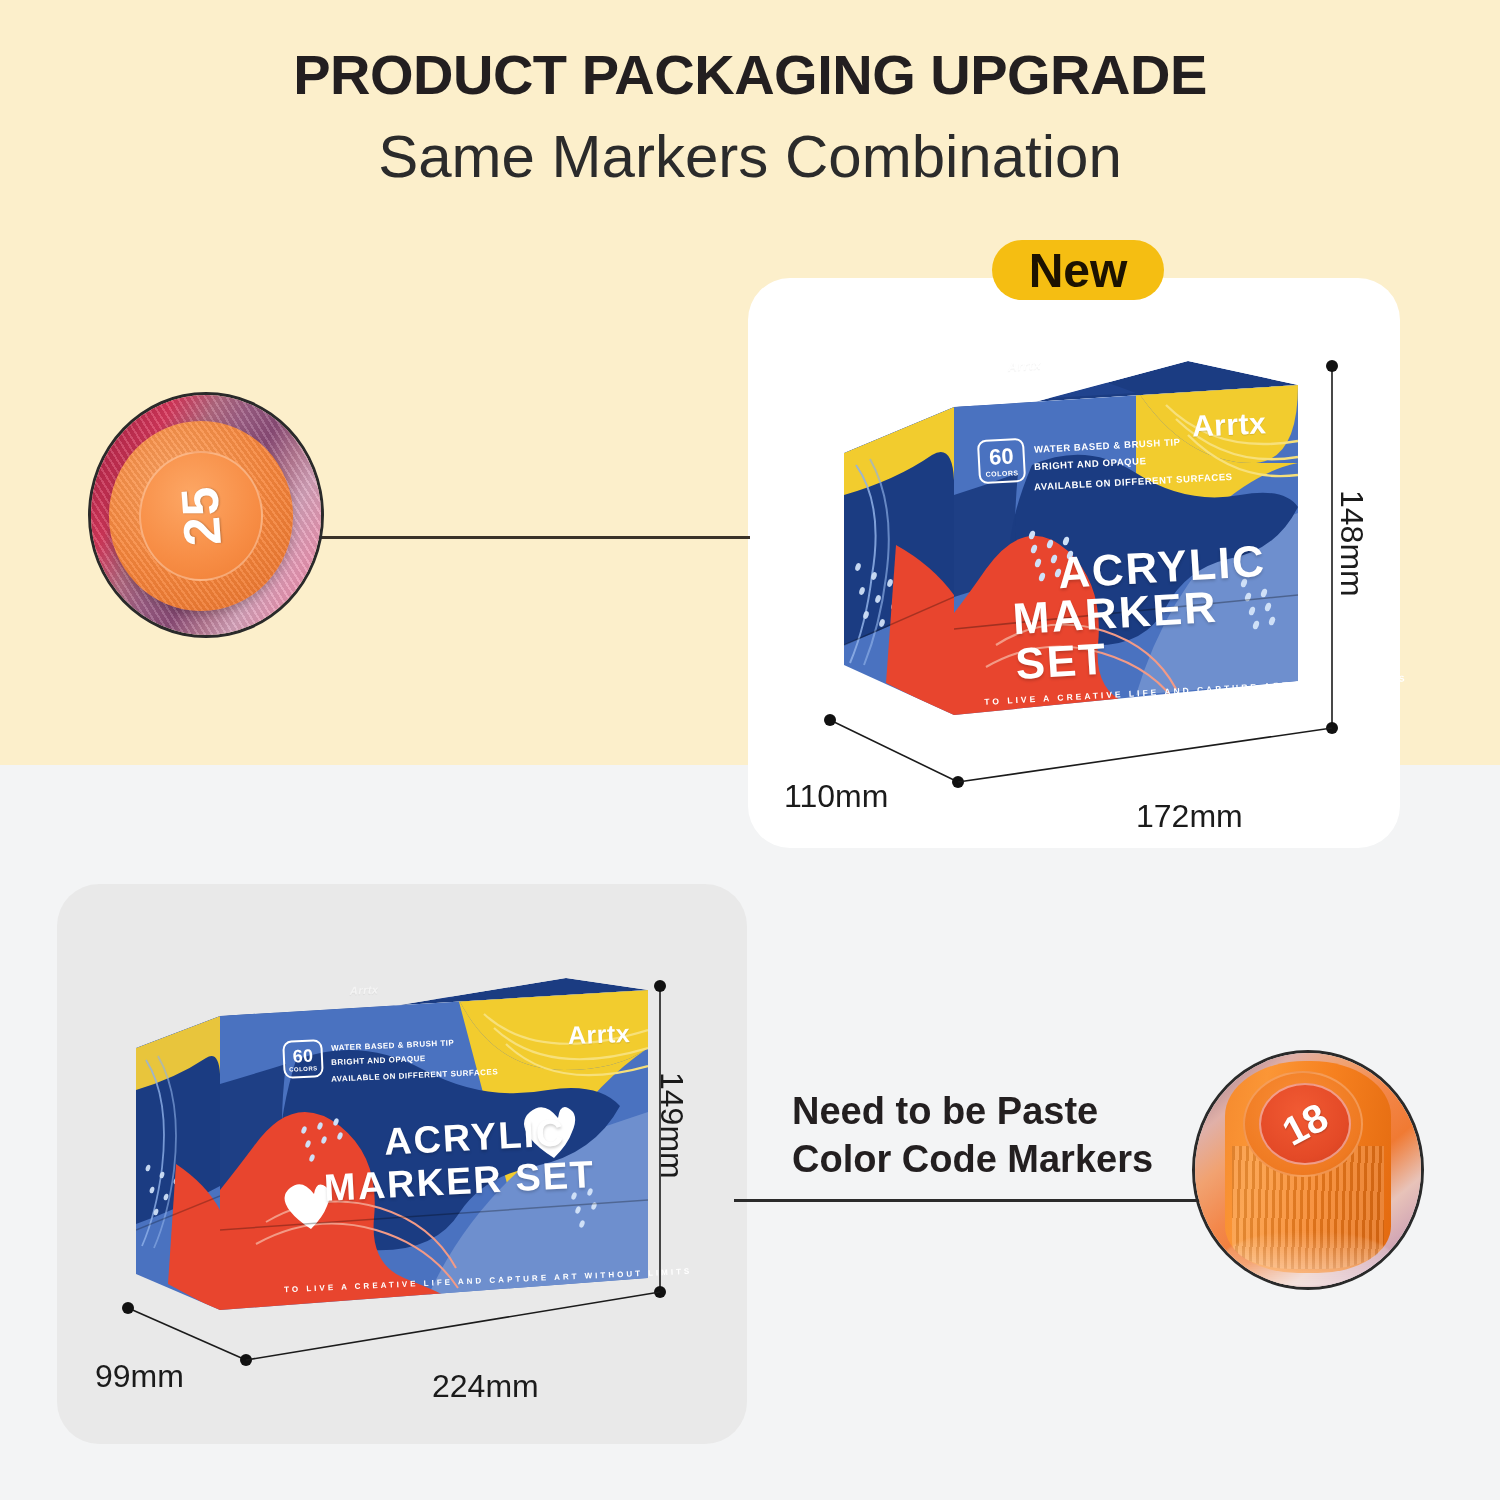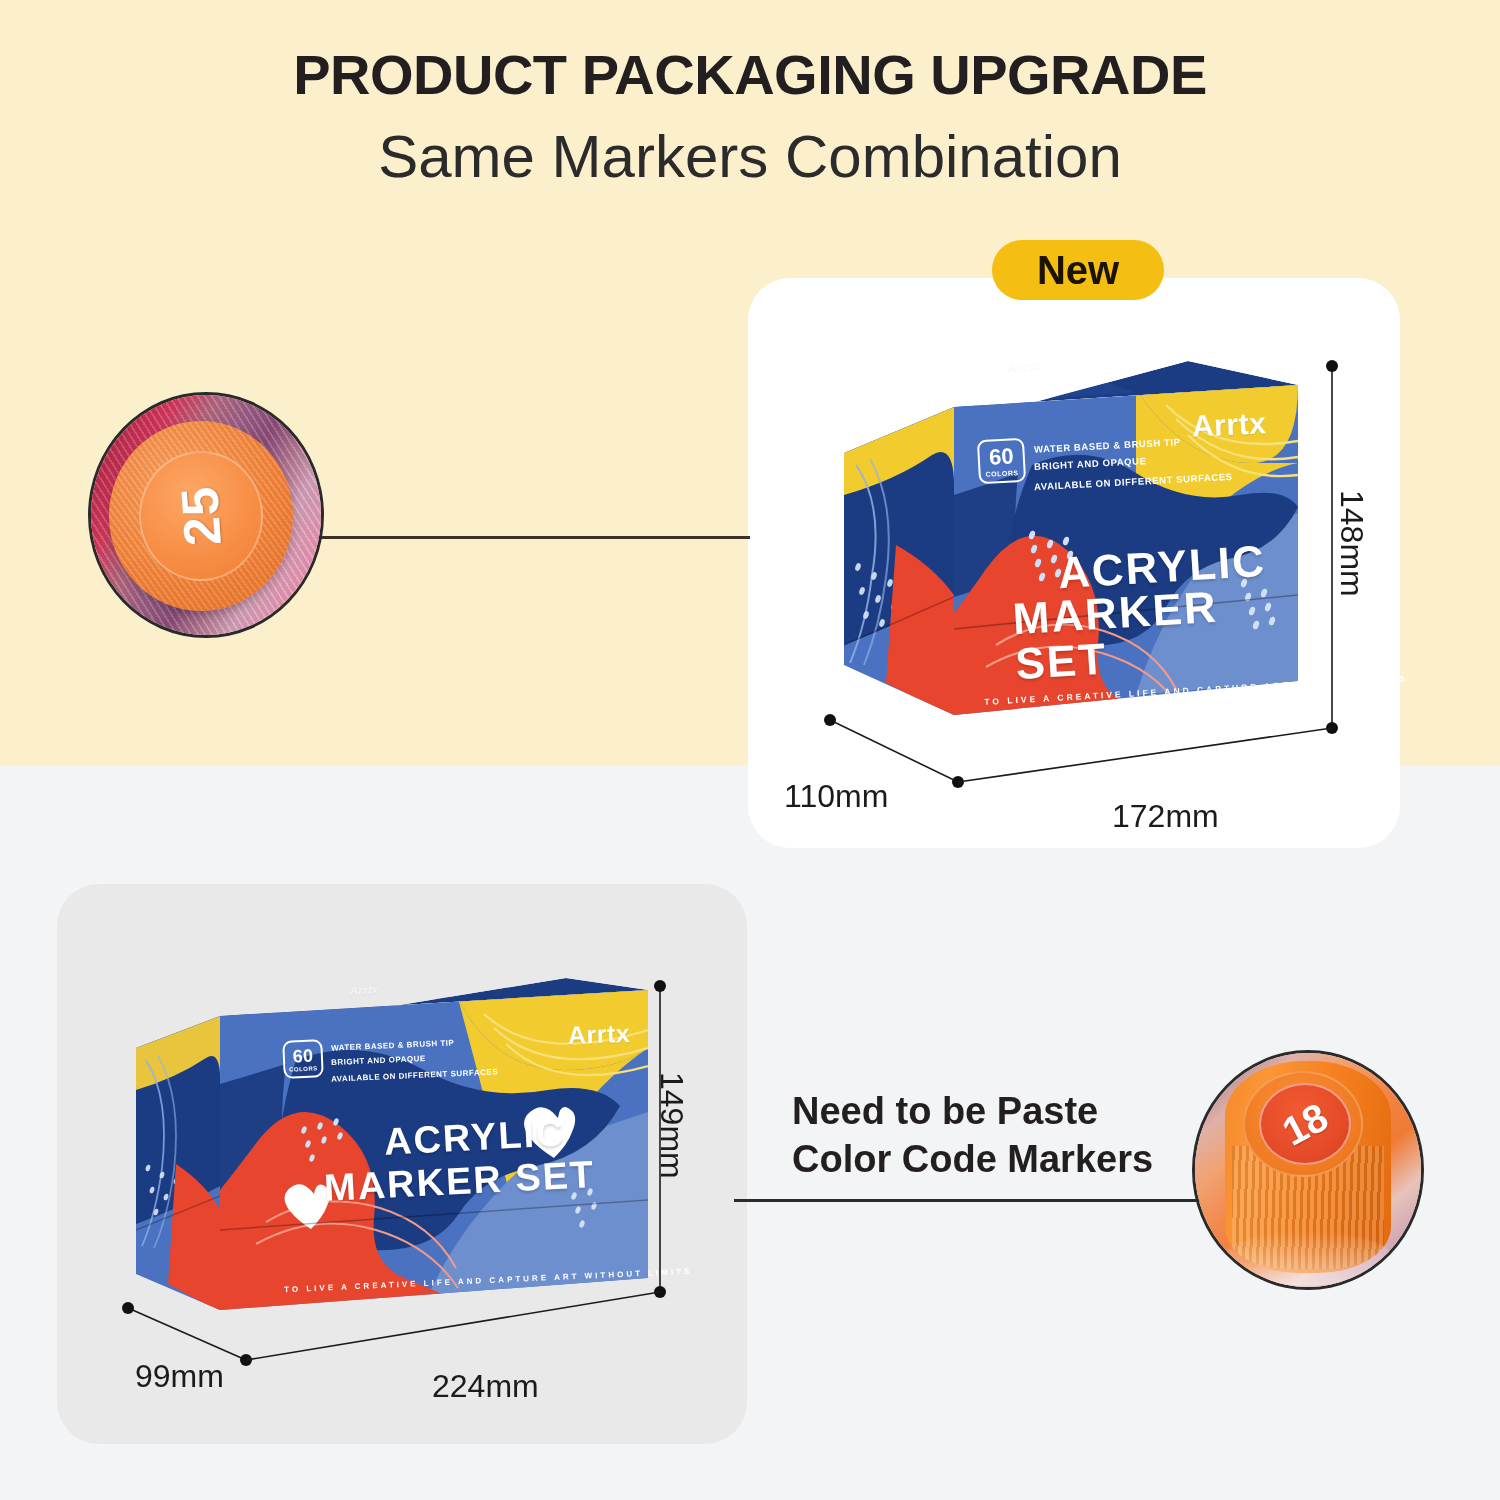--- a/index.html
+++ b/index.html
@@ -32,21 +32,21 @@
     font-size: 60px; font-weight: normal;
     color: #2b2b2b;
   }
 
   
   .badge {
     position: absolute;
     background: #F5BE12;
     border-radius: 40px;
     color: #1c1200;
-    font-size: 40px; font-weight: bold;
+    font-size: 48px; font-weight: bold;
     display: flex; align-items: center; justify-content: center;
     z-index: 40;
   }
   #badge-new { left: 992px; top: 240px; width: 172px; height: 60px; }
   #badge-old { left: 310px; top: 860px; width: 168px; height: 60px; }
 
   
   .card {
     position: absolute;
     border-radius: 42px;
@@ -355,21 +355,21 @@
     <circle cx="572" cy="398" r="6" fill="#111"></circle>
 
     <line x1="70" y1="390" x2="198" y2="452" stroke="#1b1b1b" stroke-width="1.6"></line>
     <circle cx="70" cy="390" r="6" fill="#111"></circle>
     <circle cx="198" cy="452" r="6" fill="#111"></circle>
 
     <line x1="198" y1="452" x2="572" y2="398" stroke="#1b1b1b" stroke-width="1.6"></line>
   </svg>
   <div class="dim-label dim-vert" id="dim-new-h" style="left:1370px; top:490px;">148mm</div>
   <div class="dim-label" style="left:784px; top:778px;">110mm</div>
-  <div class="dim-label" style="left:1112px; top:798px;">172mm</div>
+  <div class="dim-label" style="left:1136px; top:798px;">172mm</div>
 
   <div class="boxwrap" id="oldbox">
     <svg width="545" height="355" viewBox="0 0 545 355">
       <defs>
         <clipPath id="ob-front">
             <polygon points="92,38 520,12 520,300 92,332"></polygon>
           </clipPath>
         <clipPath id="ob-side">
             <polygon points="8,70 92,38 92,332 8,296"></polygon>
           </clipPath>
@@ -469,21 +469,21 @@
   <svg class="dim-svg" style="left:60px; top:960px;" width="660" height="460">
     <line x1="600" y1="26" x2="600" y2="332" stroke="#1b1b1b" stroke-width="1.6"></line>
     <circle cx="600" cy="26" r="6" fill="#111"></circle>
     <circle cx="600" cy="332" r="6" fill="#111"></circle>
     <line x1="68" y1="348" x2="186" y2="400" stroke="#1b1b1b" stroke-width="1.6"></line>
     <circle cx="68" cy="348" r="6" fill="#111"></circle>
     <circle cx="186" cy="400" r="6" fill="#111"></circle>
     <line x1="186" y1="400" x2="600" y2="332" stroke="#1b1b1b" stroke-width="1.6"></line>
   </svg>
   <div class="dim-label dim-vert" style="left:690px; top:1072px;">149mm</div>
-  <div class="dim-label" style="left:95px; top:1358px;margin-left:40px;">99mm</div>
+  <div class="dim-label" style="left:95px; top:1358px;">99mm</div>
   <div class="dim-label" style="left:432px; top:1368px;">224mm</div>
 
   <div class="callout-line" id="line-new"></div>
 
   <div class="circle-photo" id="photo-25">
     <div class="cap-bg"></div>
     <div class="cap25-outer">
       <div class="cap25-inner">
         <span class="cap25-num">25</span>
       </div>

